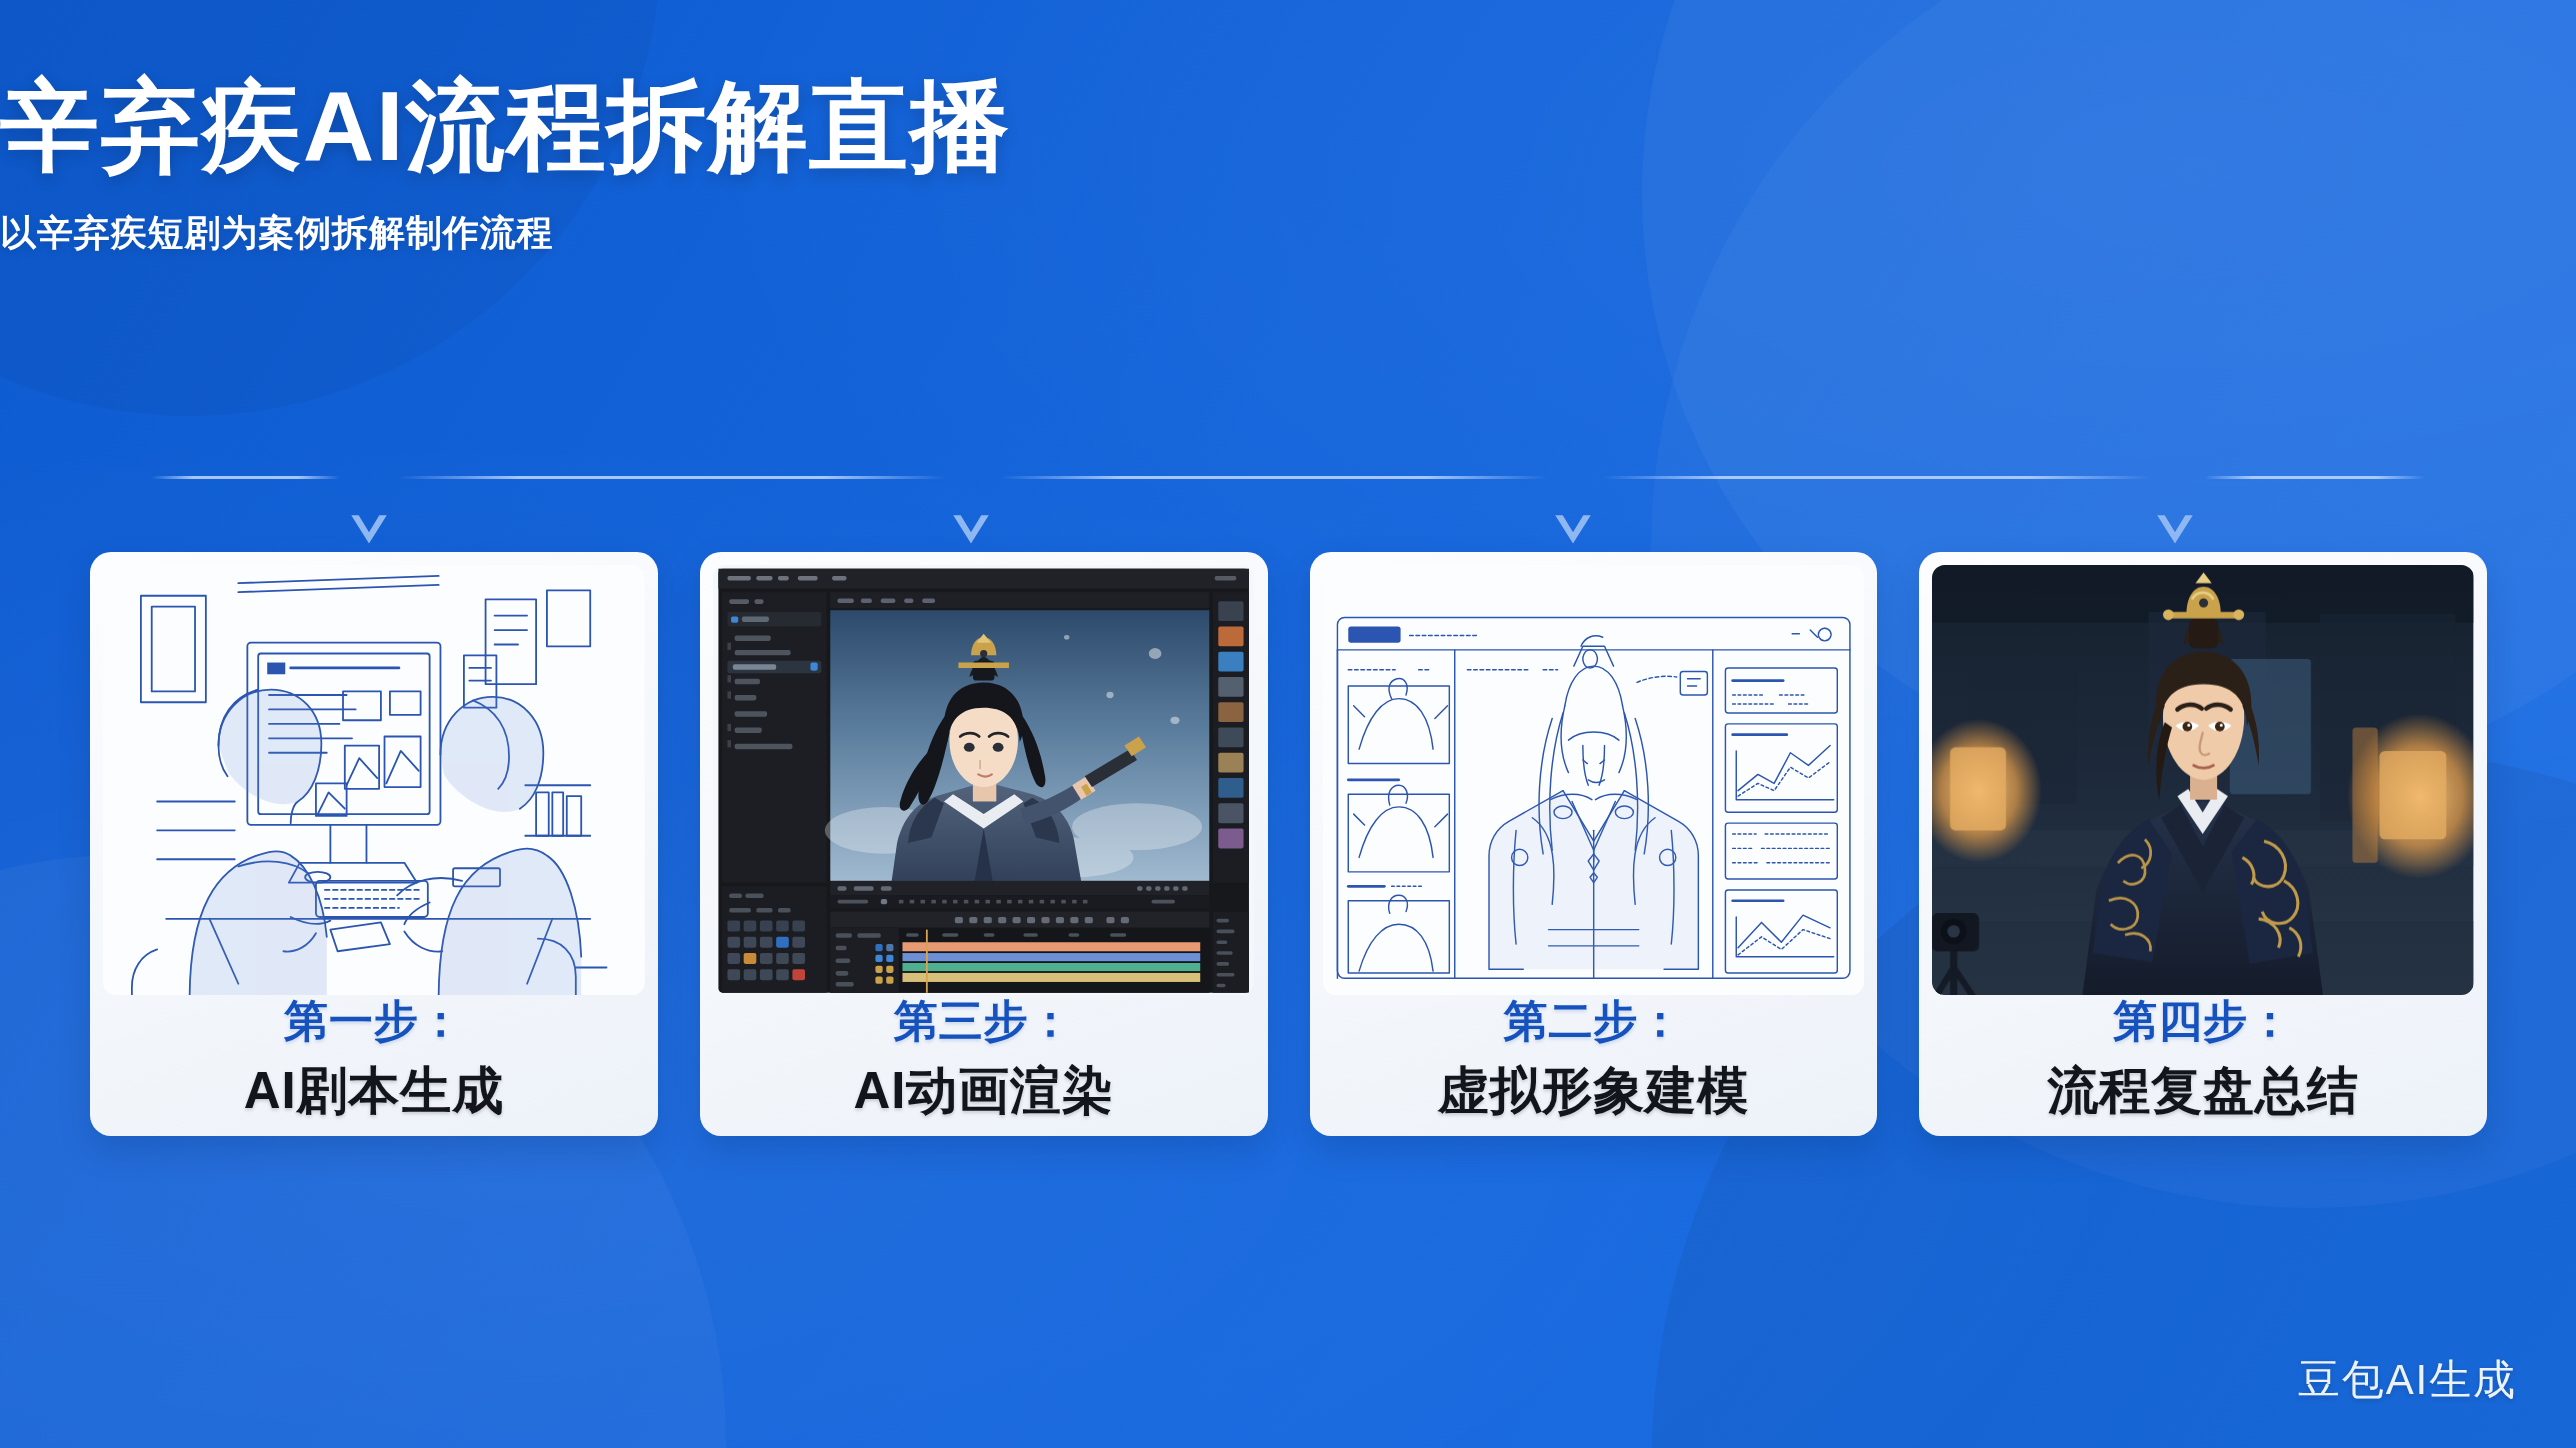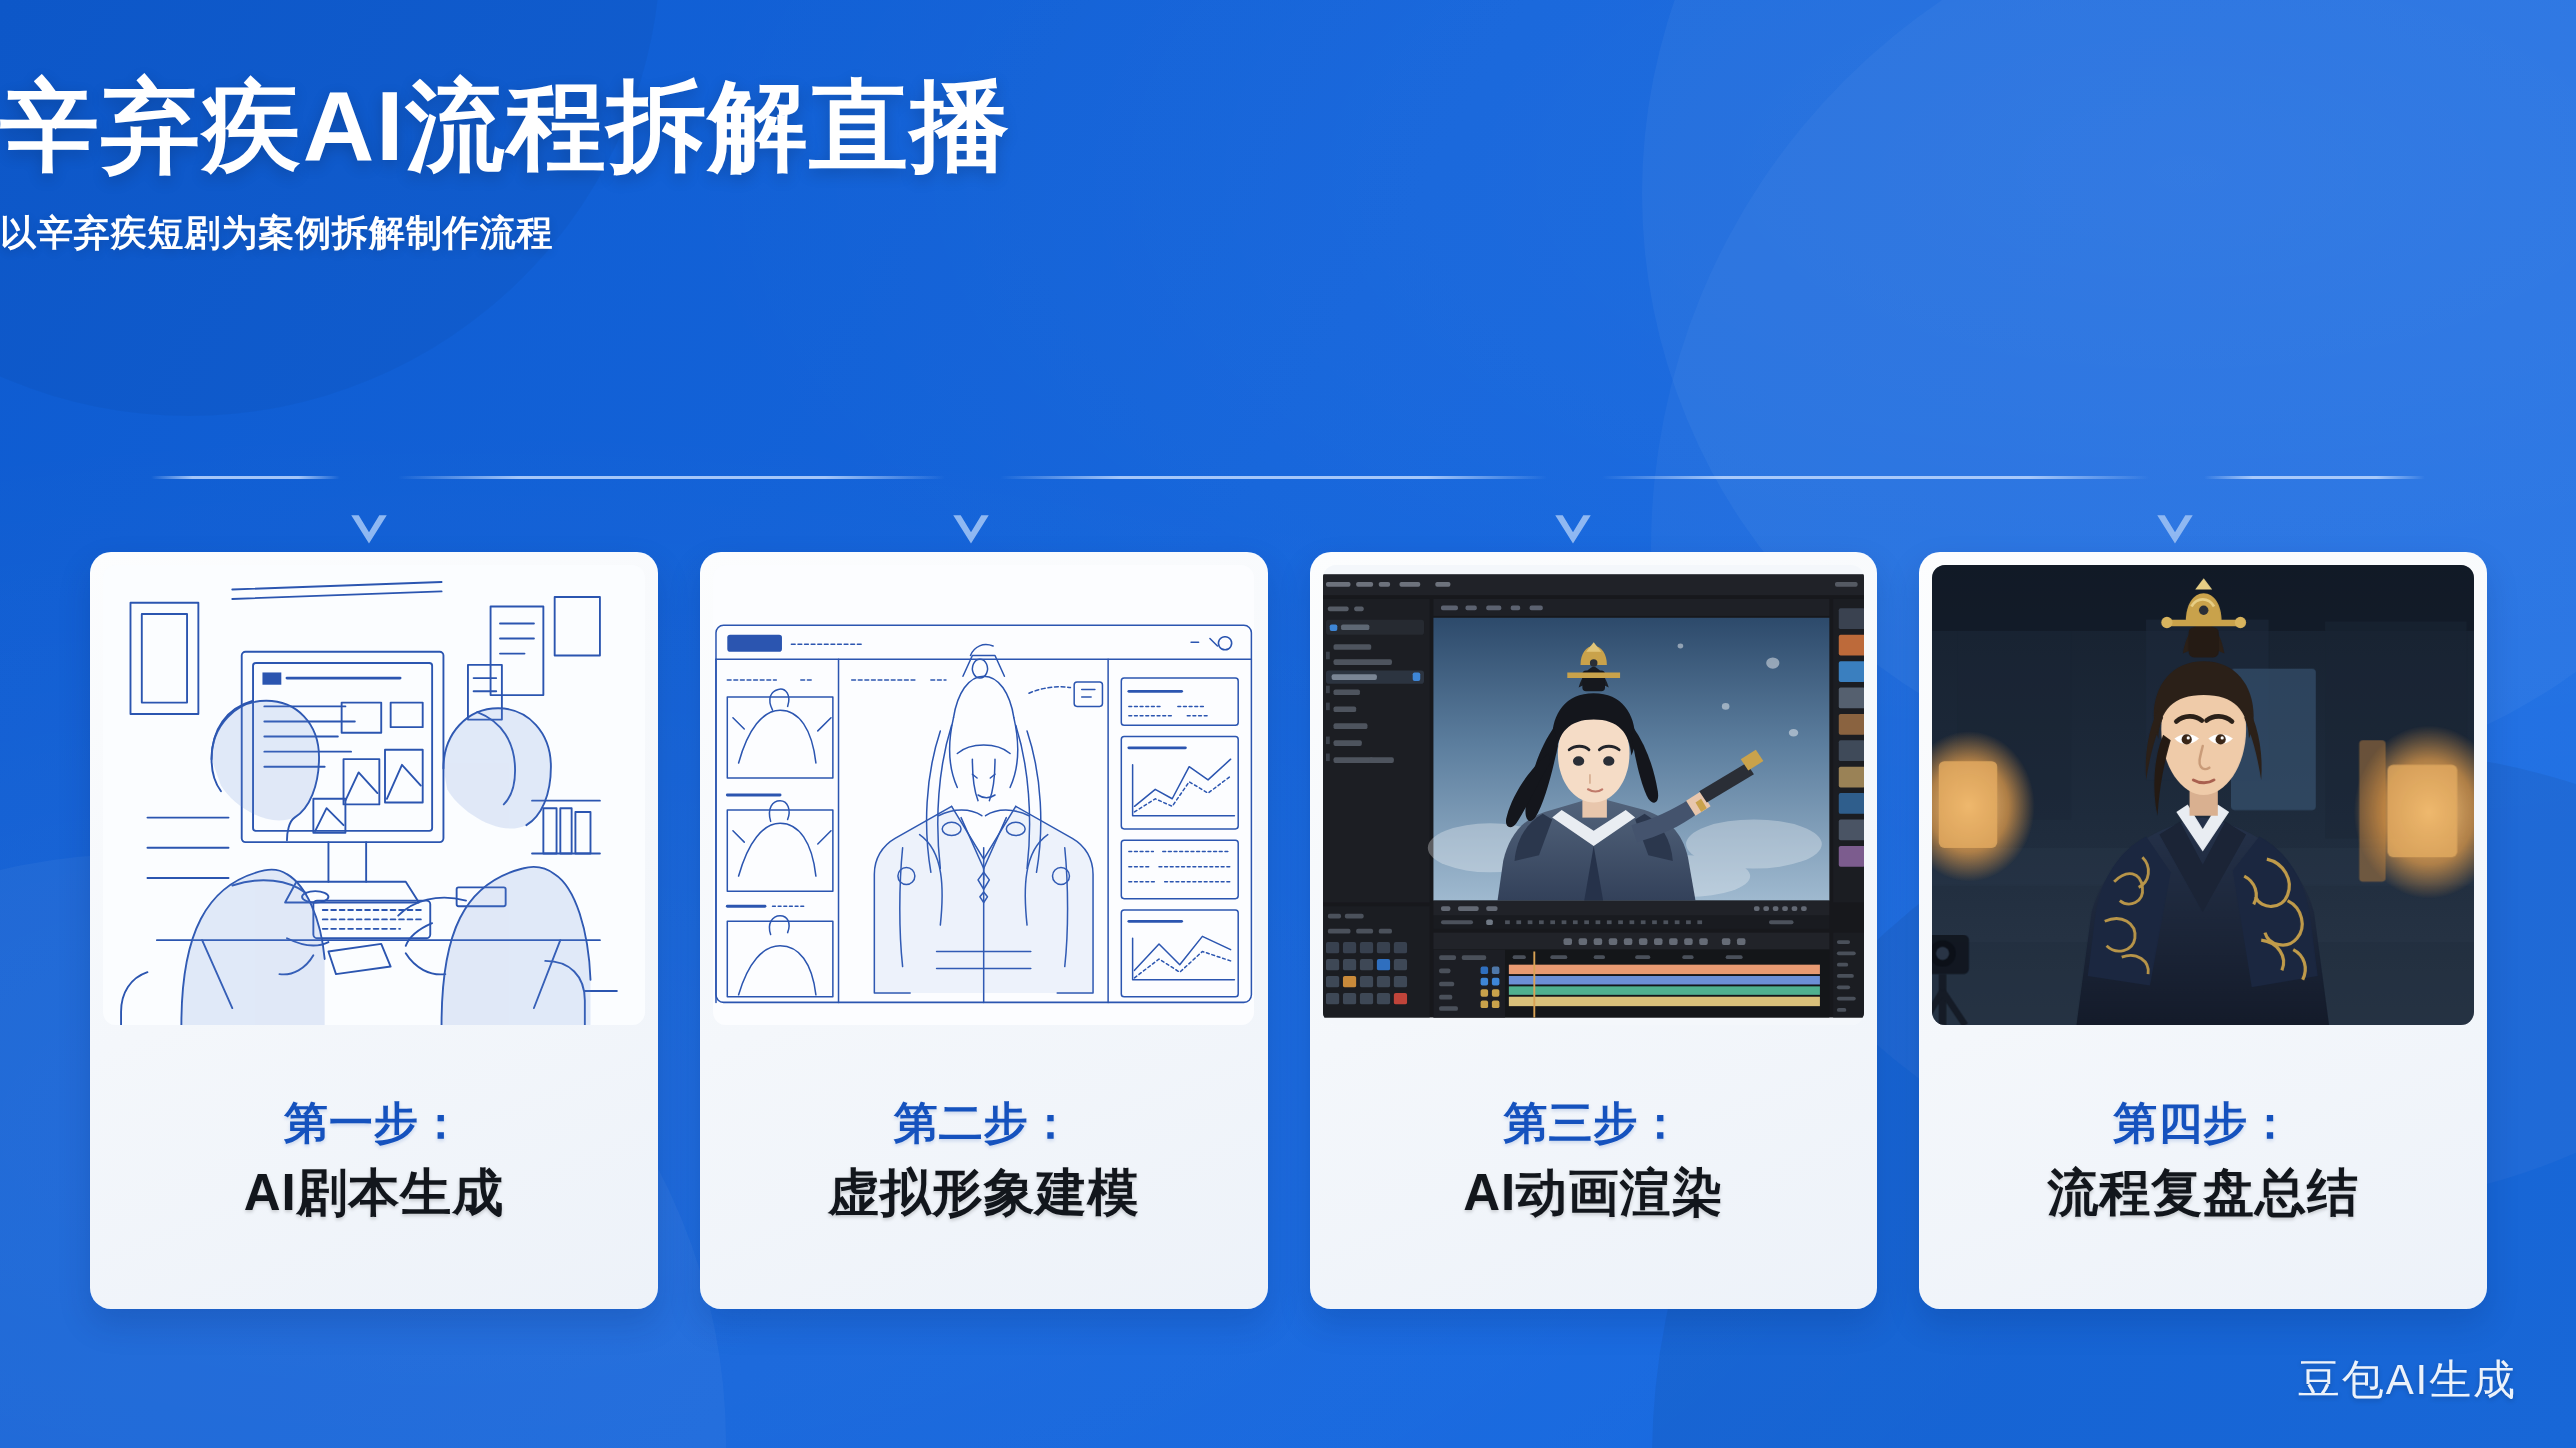--- a/index.html
+++ b/index.html
@@ -98,21 +98,21 @@
     top:36px;
     width:43px; height:43px;
     transform:translateX(-50%);
   }
   .chev svg{ display:block; width:100%; height:100%; }
 
   
   .cards{
     position:absolute;
     left:90px; top:552px;
-    width:2397px; height:757px;
+    width:2397px; height:584px;
     display:flex;
     gap:42px;
     z-index:5;
   }
   .card{
     flex:1 1 0;
     background:linear-gradient(160deg,#FCFDFE 0%,#F4F7FB 52%,#EDF2F9 100%);
     border-radius:21px;
     box-shadow:0 15px 32px rgba(4,36,92,.18);
     display:flex;
@@ -288,121 +288,20 @@
           <path d="M96 488 c0-96 26-150 88-164 c10-2 18 0 24 4 c20 12 36 46 40 90 v70 Z"></path>
           <path d="M372 488 c0-98 24-150 86-166 c14-4 26 0 34 6 c22 14 36 60 38 112 v48 Z"></path>
           <path d="M128 206 c0-36 26-62 58-62 c32 0 56 24 56 60 c0 30-10 54-26 64 c-30 12-66 -14 -78 -34 Z"></path>
           <path d="M374 216 c0-38 26-64 58-64 c32 0 56 26 56 62 c0 30-10 52-26 62 c-30 14-72 -16 -84 -38 Z"></path>
         </g>
       </svg>
     </div>
     <div class="card-body">
       <div class="step-label">第一步：</div>
       <div class="step-name">AI剧本生成</div>
-    </div>
-  </div>
-
-  <div class="card">
-    <div class="card-media">
-      <svg class="illus" viewBox="0 0 600 488" preserveAspectRatio="xMidYMid slice" aria-hidden="true">
-        <rect width="600" height="488" fill="#FCFDFF"></rect>
-        <g stroke="#2B55B0" stroke-width="1.6" fill="none" stroke-linejoin="round" stroke-linecap="round">
-
-          <rect x="16" y="64" width="568" height="400" rx="8"></rect>
-          <path d="M16 100 H584"></path>
-          <rect x="28" y="74" width="58" height="18" rx="3" fill="#2B55B0" stroke="none"></rect>
-          <path d="M96 84 h76" stroke-dasharray="4 3"></path>
-          <path d="M520 82 h8 M540 78 l8 8 M556 76 a7 7 0 1 0 .1 0"></path>
-
-          <path d="M16 100 V464"></path>
-          <path d="M28 122 h52 M106 122 h14 M160 122 h68 M244 122 h16" stroke-dasharray="4 3"></path>
-          <rect x="28" y="140" width="112" height="86"></rect>
-          <path d="M40 210 c10-36 26-56 44-56 c20 0 34 20 38 56"></path>
-          <path d="M76 154 c-6-12-2-20 6-22 c8-2 14 6 10 18"></path>
-          <path d="M46 174 l-12-12 M124 176 l14-14"></path>
-          <path d="M28 244 h56" stroke-width="3"></path>
-          <rect x="28" y="260" width="112" height="86"></rect>
-          <path d="M40 330 c10-36 26-56 44-56 c20 0 34 20 38 56"></path>
-          <path d="M74 272 c-4-14 2-22 10-22 c8 0 12 10 8 20"></path>
-          <path d="M46 294 l-12-12 M124 296 l14-14"></path>
-          <path d="M28 362 h40" stroke-width="3"></path>
-          <path d="M76 362 h36" stroke-dasharray="3 3"></path>
-          <rect x="28" y="378" width="112" height="80"></rect>
-          <path d="M40 456 c10-34 26-52 44-52 c20 0 34 18 38 52"></path>
-          <path d="M74 392 c-4-12 2-20 10-20 c8 0 12 8 8 18"></path>
-          <path d="M146 100 V464"></path>
-
-          <path d="M268 162 c4-26 16-44 32-44 c16 0 28 18 32 44"></path>
-          <path d="M278 118 l10-22 h24 l10 22"></path>
-          <path d="M286 96 c4-10 14-14 24-10"></path>
-          <path d="M296 100 a8 10 0 1 0 .1 0"></path>
-          <path d="M268 162 c-6 26-6 52 4 74"></path>
-          <path d="M332 162 c6 26 6 52-4 74"></path>
-          <path d="M272 200 c14-12 42-12 56 0"></path>
-          <path d="M288 206 c0 20 2 34 6 44 M312 206 c0 20-2 34-6 44"></path>
-          <path d="M288 222 l5 4 M312 222 l-5 4"></path>
-          <path d="M294 244 c6 4 12 4 18 0"></path>
-
-          <path d="M266 170 c-14 44-18 100-12 152"></path>
-          <path d="M254 176 c-16 48-18 104-10 150"></path>
-          <path d="M334 170 c14 44 18 100 12 152"></path>
-          <path d="M346 176 c16 48 18 104 10 150"></path>
-
-          <path d="M266 256 L206 290 c-14 8-22 22-22 38 v126 h38"></path>
-          <path d="M334 256 L394 290 c14 8 22 22 22 38 v126 h-38"></path>
-          <path d="M266 256 L300 312 L334 256"></path>
-          <path d="M276 268 L300 322 L324 268"></path>
-          <path d="M300 322 v142"></path>
-          <path d="M214 300 c-4 40-4 90 0 126"></path>
-          <path d="M386 300 c4 40 4 90 0 126"></path>
-          <path d="M232 286 c26 18 26 58 22 96"></path>
-          <path d="M368 286 c-26 18-26 58-22 96"></path>
-          <path d="M250 410 h100"></path>
-          <path d="M250 428 h100"></path>
-
-          <path d="M252 266 c16-8 34-8 46 0 M348 266 c-16-8-34-8-46 0"></path>
-          <ellipse cx="266" cy="280" rx="10" ry="7"></ellipse>
-          <ellipse cx="334" cy="280" rx="10" ry="7"></ellipse>
-
-          <path d="M300 300 v34"></path>
-          <path d="M294 334 l6-8 l6 8 l-6 10 Z"></path>
-          <path d="M296 352 l4-5 l4 5 l-4 6 Z"></path>
-
-          <circle cx="218" cy="330" r="9"></circle>
-          <circle cx="382" cy="330" r="9"></circle>
-
-          <path d="M432 100 V464"></path>
-          <rect x="446" y="120" width="124" height="50" rx="3"></rect>
-          <path d="M454 134 h56" stroke-width="3"></path>
-          <path d="M454 150 h36 M506 150 h28 M454 160 h48 M516 160 h22" stroke-dasharray="3 3"></path>
-          <rect x="446" y="182" width="124" height="98" rx="3"></rect>
-          <path d="M454 194 h60" stroke-width="3"></path>
-          <path d="M458 266 H566 M458 212 V266"></path>
-          <path d="M460 256 L482 238 L500 248 L518 214 L538 228 L562 206"></path>
-          <path d="M460 262 L482 248 L500 256 L518 230 L538 242 L562 224" stroke-dasharray="3 3"></path>
-          <rect x="446" y="292" width="124" height="62" rx="3"></rect>
-          <path d="M454 304 h26 M490 304 h72 M454 320 h22 M486 320 h76 M454 336 h30 M492 336 h70" stroke-dasharray="3 3"></path>
-          <rect x="446" y="366" width="124" height="92" rx="3"></rect>
-          <path d="M454 378 h56" stroke-width="3"></path>
-          <path d="M458 440 H566 M458 396 V440"></path>
-          <path d="M460 430 L486 402 L508 424 L532 394 L562 408"></path>
-          <path d="M460 438 L486 418 L508 432 L532 410 L562 420" stroke-dasharray="3 3"></path>
-
-          <rect x="396" y="124" width="30" height="26" rx="3"></rect>
-          <path d="M404 132 h14 M404 140 h10"></path>
-          <path d="M348 136 c14-6 30-8 44-6" stroke-dasharray="4 3"></path>
-        </g>
-        <g fill="#6C90D8" opacity="0.1">
-          <path d="M266 256 L206 290 c-14 8-22 22-22 38 v126 h232 v-126 c0-16-8-30-22-38 L334 256 L300 312 Z"></path>
-        </g>
-      </svg>
-    </div>
-    <div class="card-body">
-      <div class="step-label">第二步：</div>
-      <div class="step-name">虚拟形象建模</div>
     </div>
   </div>
 
   <div class="card">
     <div class="card-media">
       <svg class="illus" viewBox="0 0 600 488" preserveAspectRatio="xMidYMid slice" aria-hidden="true">
         <defs>
           <linearGradient id="skyG" x1="0" y1="0" x2="0" y2="1">
             <stop offset="0%" stop-color="#2D4A6B"></stop>
             <stop offset="45%" stop-color="#5C7E9E"></stop>
@@ -665,20 +564,121 @@
     </div>
     <div class="card-body">
       <div class="step-label">第三步：</div>
       <div class="step-name">AI动画渲染</div>
     </div>
   </div>
 
   <div class="card">
     <div class="card-media">
       <svg class="illus" viewBox="0 0 600 488" preserveAspectRatio="xMidYMid slice" aria-hidden="true">
+        <rect width="600" height="488" fill="#FCFDFF"></rect>
+        <g stroke="#2B55B0" stroke-width="1.6" fill="none" stroke-linejoin="round" stroke-linecap="round">
+
+          <rect x="16" y="64" width="568" height="400" rx="8"></rect>
+          <path d="M16 100 H584"></path>
+          <rect x="28" y="74" width="58" height="18" rx="3" fill="#2B55B0" stroke="none"></rect>
+          <path d="M96 84 h76" stroke-dasharray="4 3"></path>
+          <path d="M520 82 h8 M540 78 l8 8 M556 76 a7 7 0 1 0 .1 0"></path>
+
+          <path d="M16 100 V464"></path>
+          <path d="M28 122 h52 M106 122 h14 M160 122 h68 M244 122 h16" stroke-dasharray="4 3"></path>
+          <rect x="28" y="140" width="112" height="86"></rect>
+          <path d="M40 210 c10-36 26-56 44-56 c20 0 34 20 38 56"></path>
+          <path d="M76 154 c-6-12-2-20 6-22 c8-2 14 6 10 18"></path>
+          <path d="M46 174 l-12-12 M124 176 l14-14"></path>
+          <path d="M28 244 h56" stroke-width="3"></path>
+          <rect x="28" y="260" width="112" height="86"></rect>
+          <path d="M40 330 c10-36 26-56 44-56 c20 0 34 20 38 56"></path>
+          <path d="M74 272 c-4-14 2-22 10-22 c8 0 12 10 8 20"></path>
+          <path d="M46 294 l-12-12 M124 296 l14-14"></path>
+          <path d="M28 362 h40" stroke-width="3"></path>
+          <path d="M76 362 h36" stroke-dasharray="3 3"></path>
+          <rect x="28" y="378" width="112" height="80"></rect>
+          <path d="M40 456 c10-34 26-52 44-52 c20 0 34 18 38 52"></path>
+          <path d="M74 392 c-4-12 2-20 10-20 c8 0 12 8 8 18"></path>
+          <path d="M146 100 V464"></path>
+
+          <path d="M268 162 c4-26 16-44 32-44 c16 0 28 18 32 44"></path>
+          <path d="M278 118 l10-22 h24 l10 22"></path>
+          <path d="M286 96 c4-10 14-14 24-10"></path>
+          <path d="M296 100 a8 10 0 1 0 .1 0"></path>
+          <path d="M268 162 c-6 26-6 52 4 74"></path>
+          <path d="M332 162 c6 26 6 52-4 74"></path>
+          <path d="M272 200 c14-12 42-12 56 0"></path>
+          <path d="M288 206 c0 20 2 34 6 44 M312 206 c0 20-2 34-6 44"></path>
+          <path d="M288 222 l5 4 M312 222 l-5 4"></path>
+          <path d="M294 244 c6 4 12 4 18 0"></path>
+
+          <path d="M266 170 c-14 44-18 100-12 152"></path>
+          <path d="M254 176 c-16 48-18 104-10 150"></path>
+          <path d="M334 170 c14 44 18 100 12 152"></path>
+          <path d="M346 176 c16 48 18 104 10 150"></path>
+
+          <path d="M266 256 L206 290 c-14 8-22 22-22 38 v126 h38"></path>
+          <path d="M334 256 L394 290 c14 8 22 22 22 38 v126 h-38"></path>
+          <path d="M266 256 L300 312 L334 256"></path>
+          <path d="M276 268 L300 322 L324 268"></path>
+          <path d="M300 322 v142"></path>
+          <path d="M214 300 c-4 40-4 90 0 126"></path>
+          <path d="M386 300 c4 40 4 90 0 126"></path>
+          <path d="M232 286 c26 18 26 58 22 96"></path>
+          <path d="M368 286 c-26 18-26 58-22 96"></path>
+          <path d="M250 410 h100"></path>
+          <path d="M250 428 h100"></path>
+
+          <path d="M252 266 c16-8 34-8 46 0 M348 266 c-16-8-34-8-46 0"></path>
+          <ellipse cx="266" cy="280" rx="10" ry="7"></ellipse>
+          <ellipse cx="334" cy="280" rx="10" ry="7"></ellipse>
+
+          <path d="M300 300 v34"></path>
+          <path d="M294 334 l6-8 l6 8 l-6 10 Z"></path>
+          <path d="M296 352 l4-5 l4 5 l-4 6 Z"></path>
+
+          <circle cx="218" cy="330" r="9"></circle>
+          <circle cx="382" cy="330" r="9"></circle>
+
+          <path d="M432 100 V464"></path>
+          <rect x="446" y="120" width="124" height="50" rx="3"></rect>
+          <path d="M454 134 h56" stroke-width="3"></path>
+          <path d="M454 150 h36 M506 150 h28 M454 160 h48 M516 160 h22" stroke-dasharray="3 3"></path>
+          <rect x="446" y="182" width="124" height="98" rx="3"></rect>
+          <path d="M454 194 h60" stroke-width="3"></path>
+          <path d="M458 266 H566 M458 212 V266"></path>
+          <path d="M460 256 L482 238 L500 248 L518 214 L538 228 L562 206"></path>
+          <path d="M460 262 L482 248 L500 256 L518 230 L538 242 L562 224" stroke-dasharray="3 3"></path>
+          <rect x="446" y="292" width="124" height="62" rx="3"></rect>
+          <path d="M454 304 h26 M490 304 h72 M454 320 h22 M486 320 h76 M454 336 h30 M492 336 h70" stroke-dasharray="3 3"></path>
+          <rect x="446" y="366" width="124" height="92" rx="3"></rect>
+          <path d="M454 378 h56" stroke-width="3"></path>
+          <path d="M458 440 H566 M458 396 V440"></path>
+          <path d="M460 430 L486 402 L508 424 L532 394 L562 408"></path>
+          <path d="M460 438 L486 418 L508 432 L532 410 L562 420" stroke-dasharray="3 3"></path>
+
+          <rect x="396" y="124" width="30" height="26" rx="3"></rect>
+          <path d="M404 132 h14 M404 140 h10"></path>
+          <path d="M348 136 c14-6 30-8 44-6" stroke-dasharray="4 3"></path>
+        </g>
+        <g fill="#6C90D8" opacity="0.1">
+          <path d="M266 256 L206 290 c-14 8-22 22-22 38 v126 h232 v-126 c0-16-8-30-22-38 L334 256 L300 312 Z"></path>
+        </g>
+      </svg>
+    </div>
+    <div class="card-body">
+      <div class="step-label">第二步：</div>
+      <div class="step-name">虚拟形象建模</div>
+    </div>
+  </div>
+
+  <div class="card">
+    <div class="card-media">
+      <svg class="illus" viewBox="0 0 600 488" preserveAspectRatio="xMidYMid slice" aria-hidden="true">
         <defs>
           <linearGradient id="roomG" x1="0" y1="0" x2="0" y2="1">
             <stop offset="0%" stop-color="#16202E"></stop>
             <stop offset="55%" stop-color="#1E2B3C"></stop>
             <stop offset="100%" stop-color="#2A3748"></stop>
           </linearGradient>
           <radialGradient id="lampG" cx="50%" cy="50%" r="50%">
             <stop offset="0%" stop-color="#FFD08A"></stop>
             <stop offset="60%" stop-color="#E09C4C" stop-opacity=".75"></stop>
             <stop offset="100%" stop-color="#E09C4C" stop-opacity="0"></stop>

